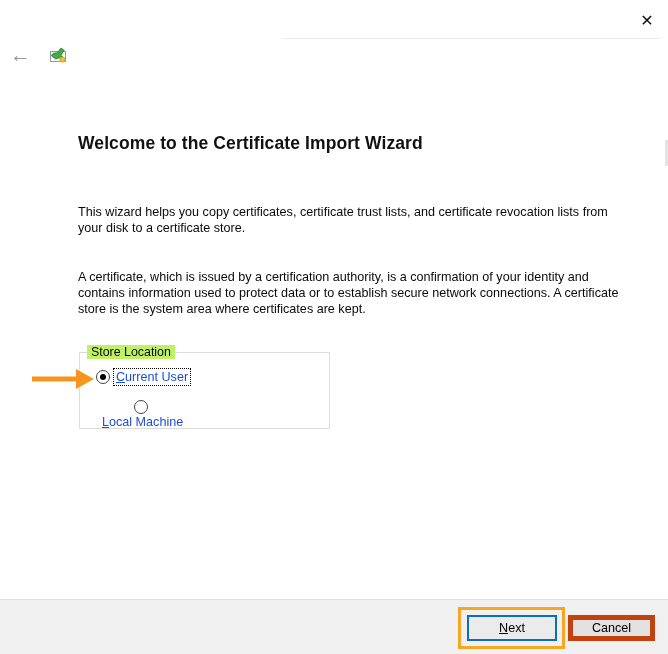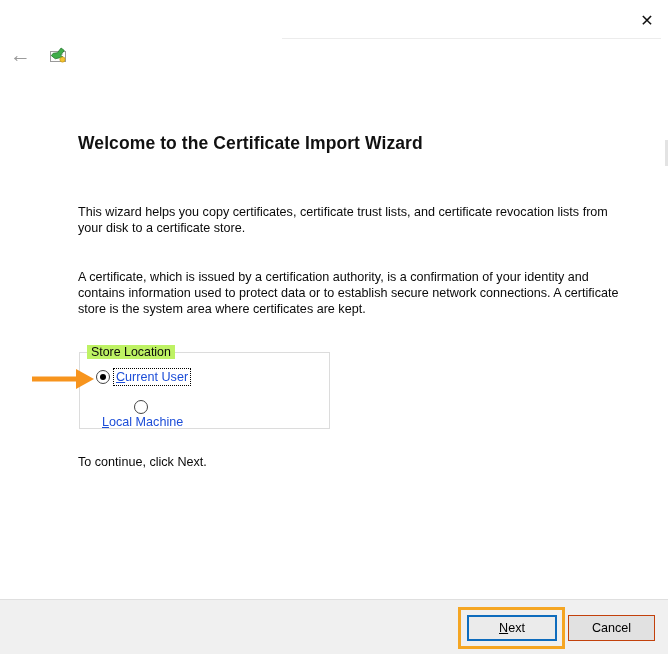--- a/index.html
+++ b/index.html
@@ -52,21 +52,21 @@
   
   #footer{left:0;top:599px;width:668px;height:55px;background:#f0f0f0;
     border-top:1px solid #dfdfdf;box-sizing:border-box;}
   #next-highlight{left:458px;top:607px;width:107px;height:42px;
     border:3px solid #f5a623;box-sizing:border-box;}
   .btn{display:flex;align-items:center;justify-content:center;
     font-size:12.6px;color:#000;box-sizing:border-box;cursor:default;}
   #next-button{left:467px;top:615px;width:90px;height:26px;background:#ebebeb;
     border:2px solid #0e6cbd;}
   #cancel-button{left:568px;top:615px;width:87px;height:26px;background:#e1e1e1;
-    border:1px solid #c2410c;}
+    border:5px solid #c2410c;}
 </style>
 </head>
 <body>
 
 <div id="window">
 
   <div class="abs" id="close-btn">✕</div>
   <div class="abs" id="faint-top-line"></div>
   <div class="abs" id="edge-fragment"></div>
 
@@ -99,21 +99,20 @@
       <span class="radio"></span>
       <span class="radio-label"><span class="accel">L</span><span>ocal Machine</span></span>
     </div>
   </div>
 
   <svg class="abs" id="anno-arrow" viewBox="0 0 62 22">
     <rect x="0" y="8.5" width="45" height="5" fill="#F7941D"></rect>
     <polygon points="44,1 62,11 44,21" fill="#F7941D"></polygon>
   </svg>
 
-  <div class="abs" id="instruction">To continue, click Next.</div>
 
   <div class="abs" id="footer"></div>
 
   <div class="abs" id="next-highlight"></div>
 
   <div class="abs btn" id="next-button">
       <span class="accel">N</span>
       <span>ext</span>
     </div>
 

